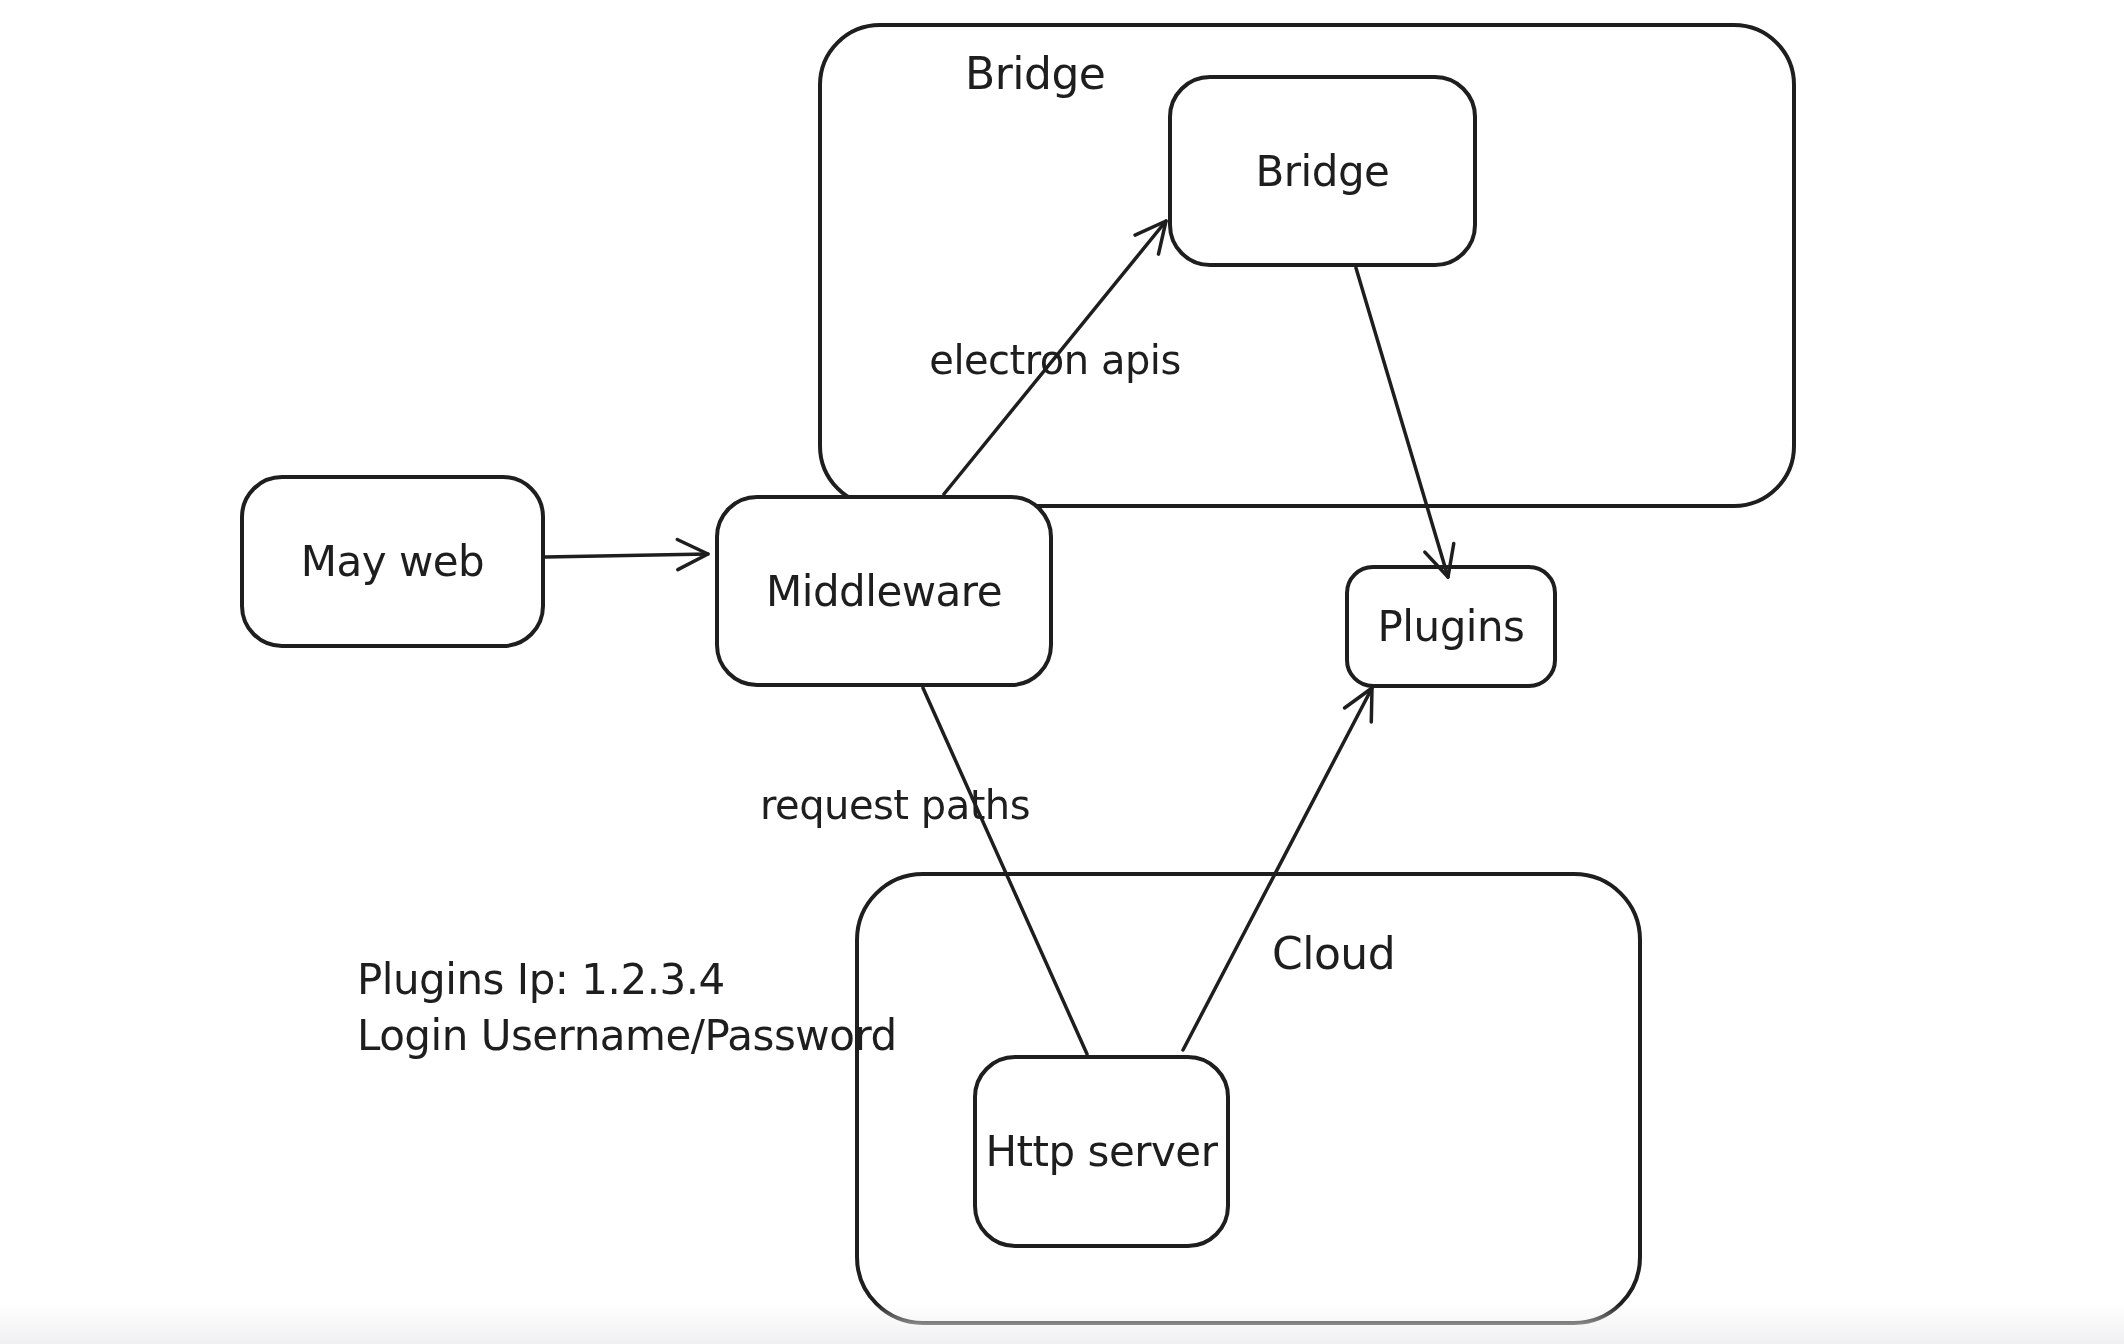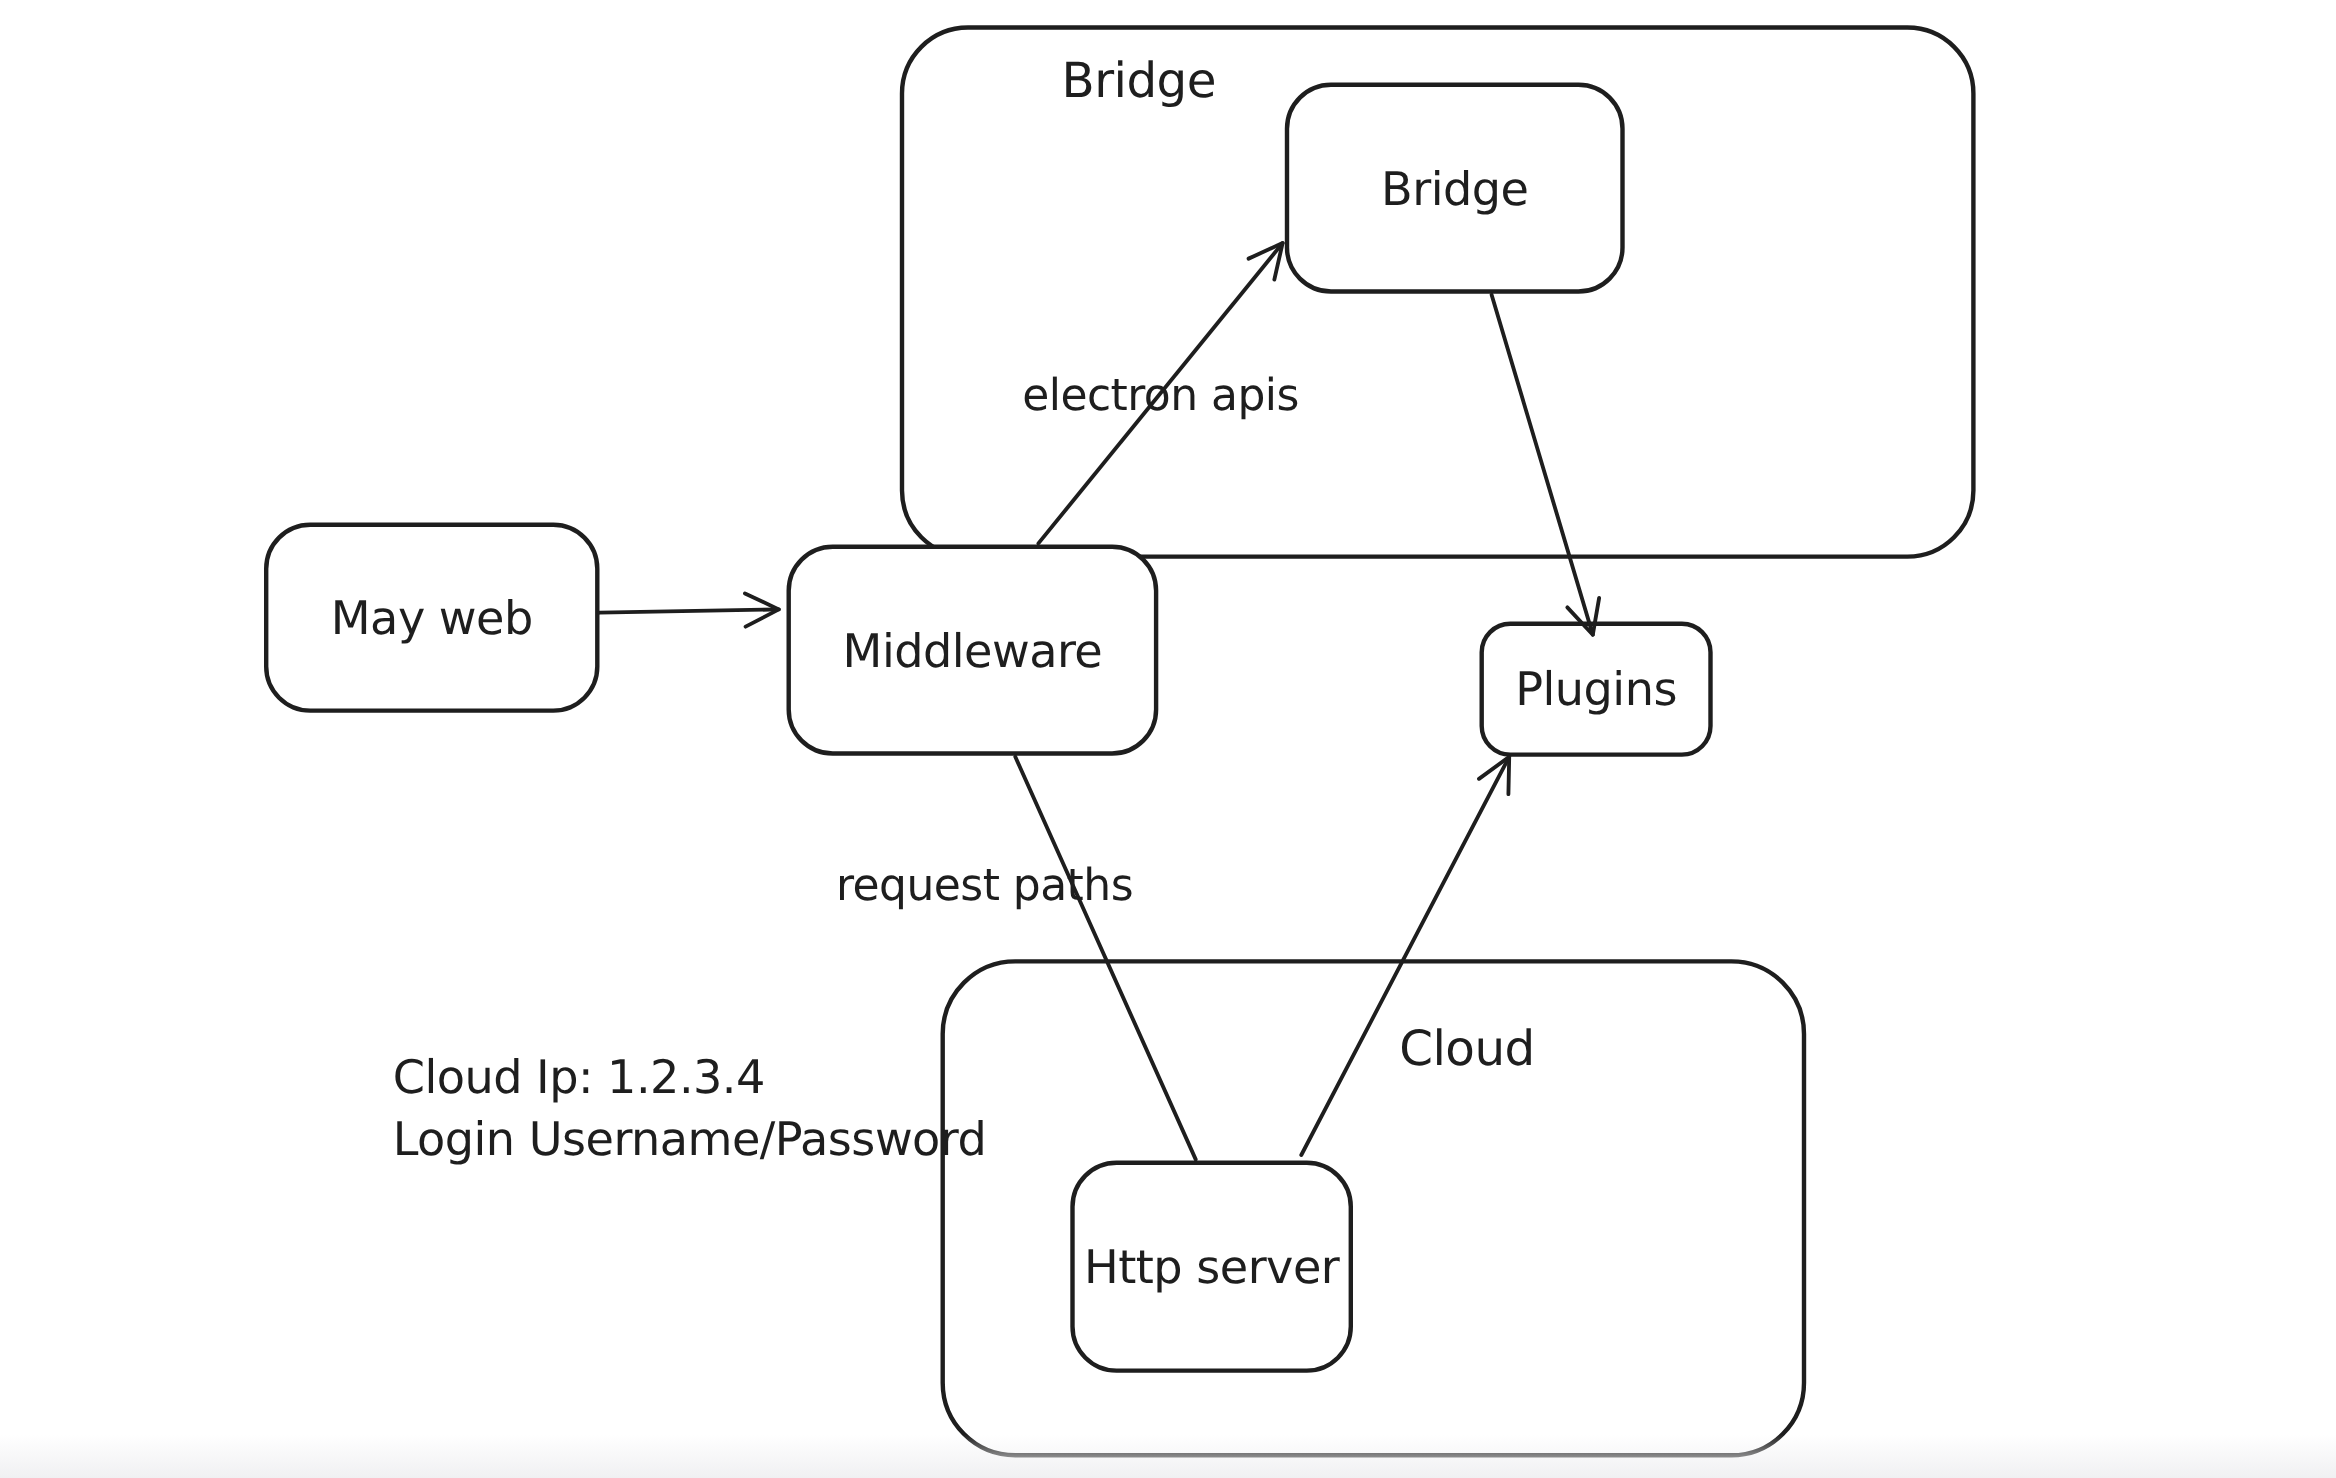--- a/index.html
+++ b/index.html
@@ -130,18 +130,18 @@
       <g>
         <line x1="1183" y1="1050" x2="1372" y2="688" stroke="#1e1e1e" stroke-width="3.5" stroke-linecap="round"></line>
         <path d="M 1371.2802581483736 721.9923810826341 L 1372 688 L 1344.5195724204675 708.0206418490036" fill="none" stroke="#1e1e1e" stroke-width="3.5" stroke-linecap="round" stroke-linejoin="round"></path>
       </g>
     </svg>
 
   <span class="edge-label" style="left: 1055px; top: 360px;">electron apis</span>
   <span class="edge-label" style="left: 895px; top: 805px;">request paths</span>
 
   <div class="note-block" style="left: 357px; top: 952px;">
-    <div>Cloud Ip: 1.2.3.4</div>
+    <div>Plugins Ip: 1.2.3.4</div>
     <div>Login Username/Password</div>
   </div>
 
   <div class="bottom-strip"></div>
 </div>
 
 </body></html>

